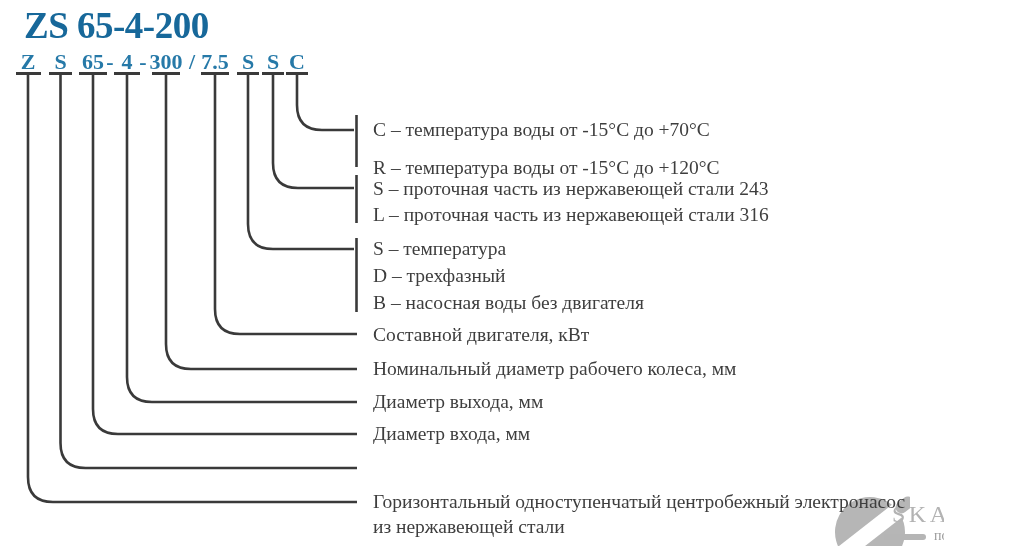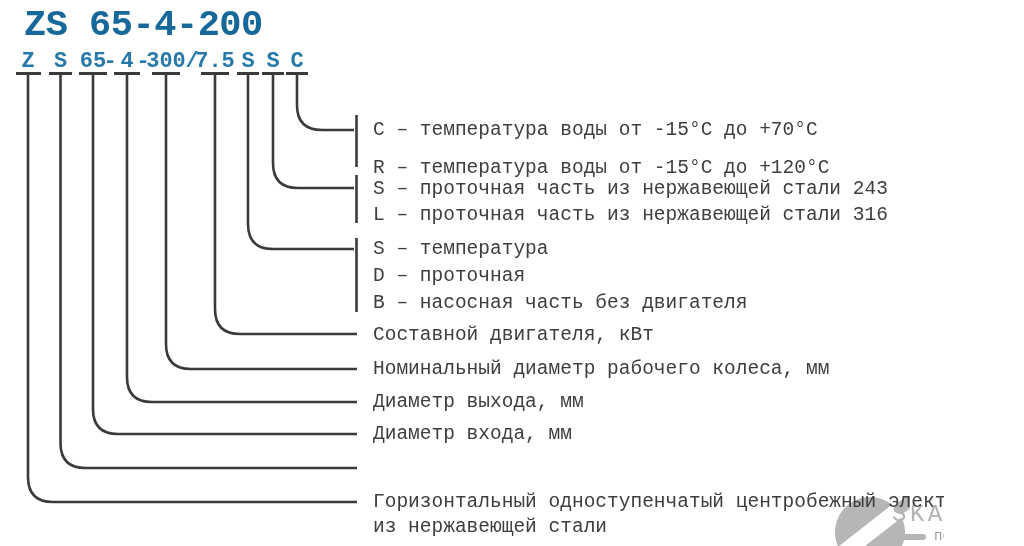--- a/index.html
+++ b/index.html
@@ -1,19 +1,19 @@
 <!DOCTYPE html>
 <html><head>
 <meta charset="utf-8">
 <style>
   html,body { margin:0; padding:0; background:#ffffff; }
   .page {
     position:relative; width:944px; height:546px;
     background:#ffffff; overflow:hidden;
-    font-family:Liberation Mono, monospace;
+    font-family:Liberation Serif, serif;
   }
   .title {
     position:absolute; left:24px; top:4px;
     font-size:37px; font-weight:bold; letter-spacing:-0.5px;
     color:#17689a; white-space:nowrap;
   }
   .tok {
     position:absolute; top:49px; transform:translateX(-50%);
     font-size:22px; font-weight:600; color:#2679a8; white-space:nowrap;
   }
@@ -74,22 +74,22 @@
       <path stroke-width="2.6" d="M356.5 175V223"></path>
       <path stroke-width="2.6" d="M356.5 238V312"></path>
     </g>
   </svg>
 
   <div class="lbl" style="top:129.5px">C – температура воды от -15°C до +70°C</div>
   <div class="lbl" style="top:168px">R – температура воды от -15°C до +120°C</div>
   <div class="lbl" style="top:188.5px">S – проточная часть из нержавеющей стали 243</div>
   <div class="lbl" style="top:214.5px">L – проточная часть из нержавеющей стали 316</div>
   <div class="lbl" style="top:248.5px">S – температура</div>
-  <div class="lbl" style="top:276px">D – проточная</div>
-  <div class="lbl" style="top:302.5px">B – насосная часть без двигателя</div>
+  <div class="lbl" style="top:276px">D – трехфазный</div>
+  <div class="lbl" style="top:302.5px">B – насосная воды без двигателя</div>
   <div class="lbl" style="top:334.5px">Составной двигателя, кВт</div>
   <div class="lbl" style="top:369px">Номинальный диаметр рабочего колеса, мм</div>
   <div class="lbl" style="top:402px">Диаметр выхода, мм</div>
   <div class="lbl" style="top:434px">Диаметр входа, мм</div>
   <div class="lbl" style="top:502px">Горизонтальный одноступенчатый центробежный электронасос</div>
   <div class="lbl" style="top:527px">из нержавеющей стали</div>
 
   <div>
     <svg class="wm-icon" width="80" height="80" viewBox="0 0 80 80">
       <g transform="rotate(-38 40 40)">

